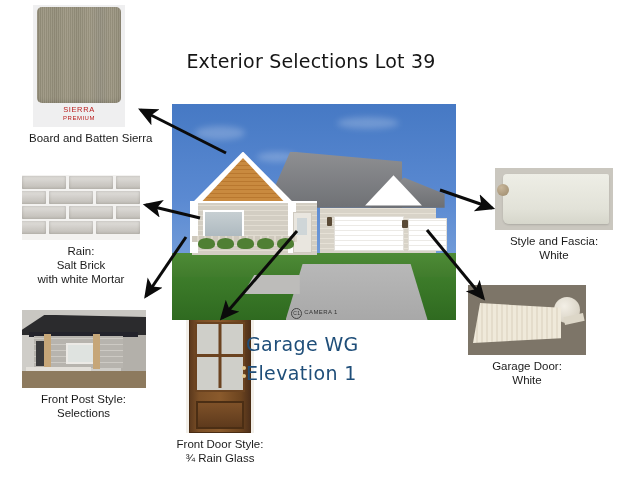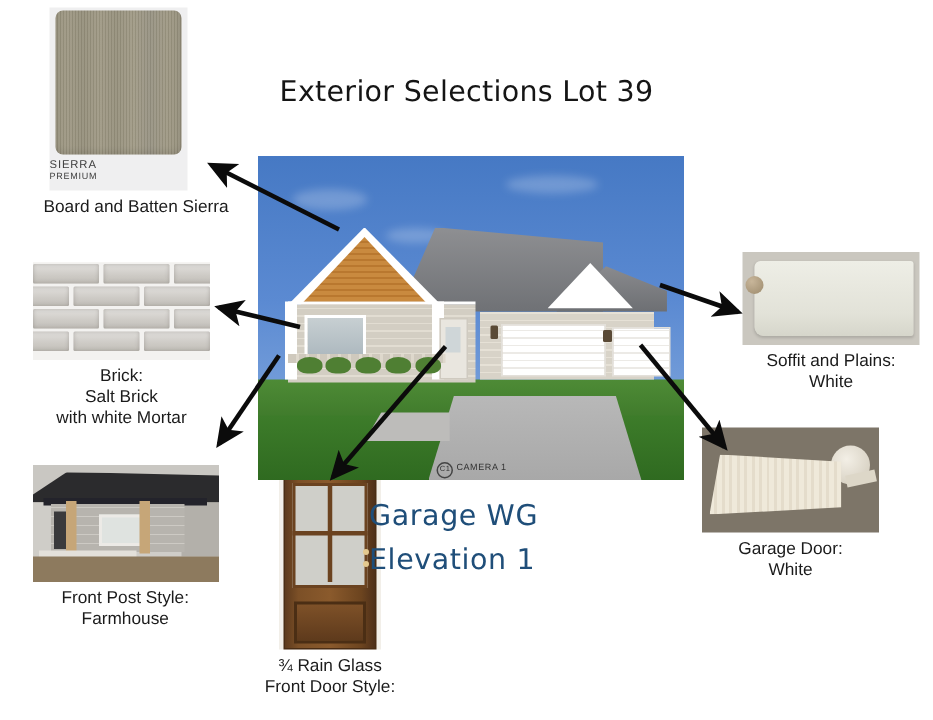--- a/index.html
+++ b/index.html
@@ -47,23 +47,23 @@
     position:absolute;left:4px;top:2px;width:84px;height:96px;
     background:linear-gradient(90deg,#96907b 0%,#9b9580 10%,#938d79 22%,#9d9782 35%,#948e7a 48%,#9e9883 62%,#959080 75%,#9c9681 88%,#948e7a 100%);
     border-radius:5px;
     box-shadow:inset 0 -2px 4px rgba(0,0,0,.10);
   }
   .swatch-chip::after{
     content:"";position:absolute;inset:0;border-radius:5px;
     background:repeating-linear-gradient(90deg,rgba(255,255,255,.08) 0 1px,rgba(0,0,0,.05) 1px 2px);
   }
   .swatch-name{
-    position:absolute;left:0;right:0;top:100px;
+    position:absolute;left:0;right:0;top:100px;text-align:center;
     font-family:"Liberation Sans", sans-serif;
-    color:#404040;
+    color:#b91c1c;
   }
   .swatch-name .n1{display:block;font-size:7.5px;letter-spacing:.6px;}
   .swatch-name .n2{display:block;font-size:6px;letter-spacing:.5px;margin-top:1px;}
 
   
   #brick{left:16px;top:175px;width:130px;}
   .brick-img{
     width:118px;height:65px;margin:0 auto;
     background:#efeeec;
     position:relative;overflow:hidden;
@@ -270,21 +270,21 @@
         <div class="brick-unit" style="left:108px;width:44px"></div>
       </div>
       <div class="brick-row" style="top:46px">
         <div class="brick-unit" style="left:-6px;width:44px"></div>
         <div class="brick-unit" style="left:41px;width:44px"></div>
         <div class="brick-unit" style="left:88px;width:44px"></div>
 
       </div>
     </div>
     <div class="caption">
-      <span class="ln">Brick:</span>
+      <span class="ln">Rain:</span>
       <span class="ln">Salt Brick</span>
       <span class="ln">with white Mortar</span>
     </div>
   </div>
 
   <div class="sample" id="postphoto">
     <div class="post-img">
       <div class="pp-sky"></div>
       <div class="pp-right"></div>
       <div class="pp-roof"></div>
@@ -292,47 +292,47 @@
       <div class="pp-wall"></div>
       <div class="pp-door"></div>
       <div class="pp-win"></div>
       <div class="pp-post a"></div>
       <div class="pp-post b"></div>
       <div class="pp-porch"></div>
       <div class="pp-ground"></div>
     </div>
     <div class="caption">
       <span class="ln">Front Post Style:</span>
-      <span class="ln">Farmhouse</span>
+      <span class="ln">Selections</span>
     </div>
   </div>
 
   <div class="sample" id="doorphoto">
     <div class="door-img">
       <div class="door-frame"></div>
       <div class="door-glass"></div>
       <div class="door-mullion-v"></div>
       <div class="door-mullion-h"></div>
       <div class="door-panel"></div>
       <div class="door-knob"></div>
       <div class="door-knob b"></div>
     </div>
     <div class="caption">
+      <span class="ln">Front Door Style:</span>
       <span class="ln">¾ Rain Glass</span>
-      <span class="ln">Front Door Style:</span>
     </div>
   </div>
 
   <div class="sample" id="soffit">
     <div class="soffit-img">
       <div class="soffit-panel"></div>
       <div class="soffit-knob"></div>
     </div>
     <div class="caption">
-      <span class="ln">Soffit and Plains:</span>
+      <span class="ln">Style and Fascia:</span>
       <span class="ln">White</span>
     </div>
   </div>
 
   <div class="sample" id="garage">
     <div class="garage-img">
       <div class="garage-hw"></div>
       <div class="garage-hw2"></div>
       <div class="garage-panel"></div>
     </div>

